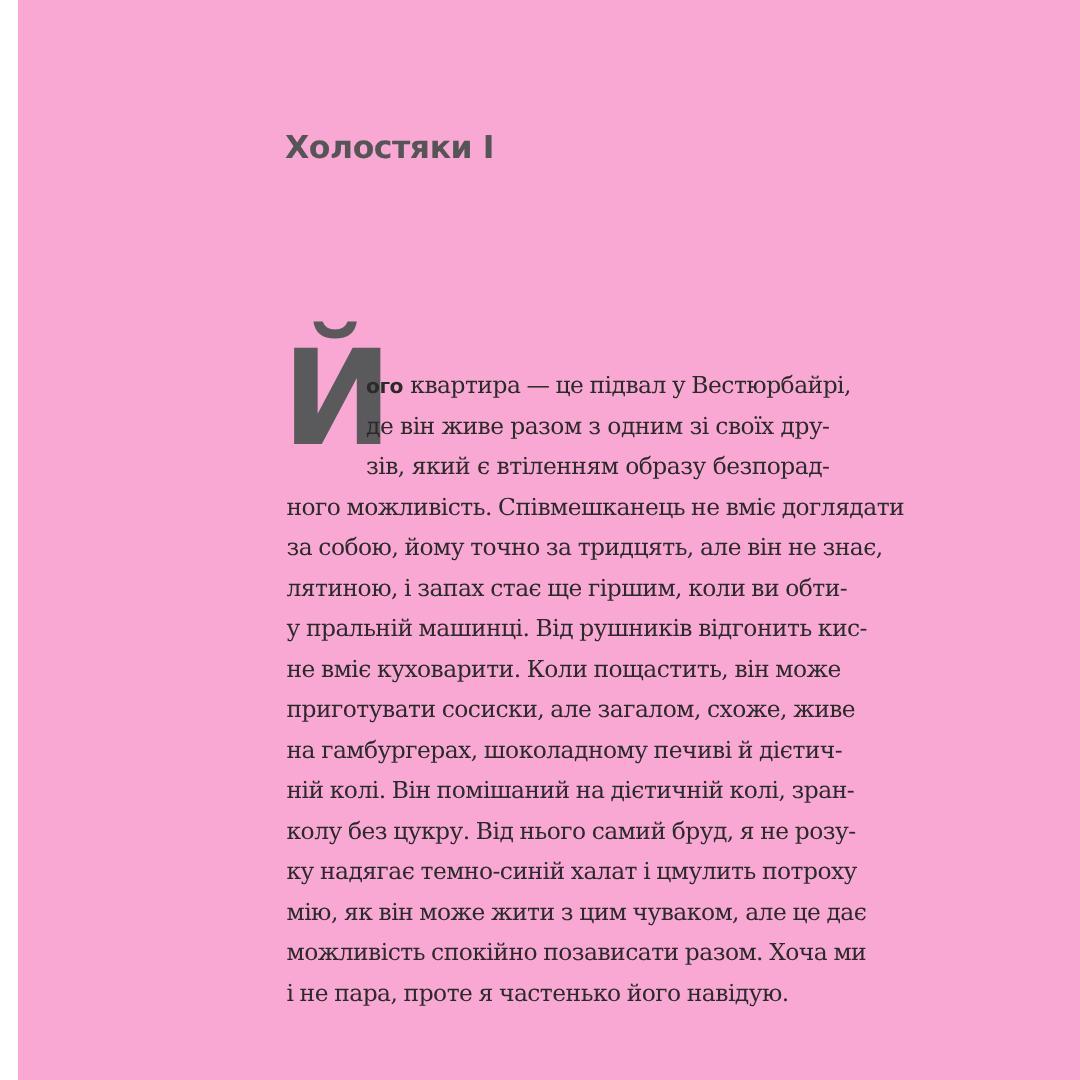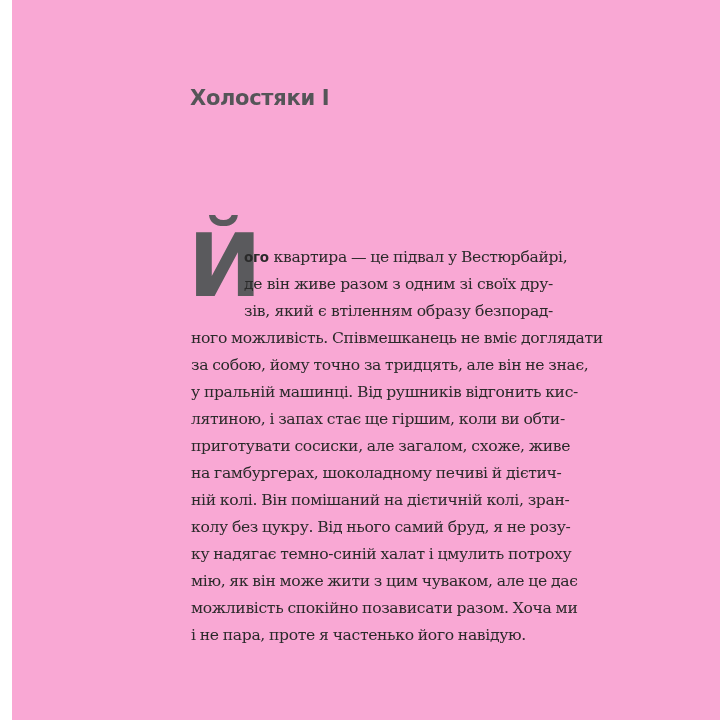--- a/index.html
+++ b/index.html
@@ -87,22 +87,23 @@
   <h1 class="chapter-title">Холостяки I</h1>
 
   <div class="drop-cap">Й</div>
 
   <div class="body-text">
     <span class="line indented"><span class="lead-word">ого</span><span>квартира — це підвал у Вестюрбайрі,</span></span>
     <span class="line indented">де він живе разом з одним зі своїх дру-</span>
     <span class="line indented">зів, який є втіленням образу безпорад-</span>
     <span class="line">ного можливість. Співмешканець не вміє доглядати</span>
     <span class="line">за собою, йому точно за тридцять, але він не знає,</span>
+    <span class="line">лятиною, і запах стає ще гіршим, коли ви обти-</span>
     <span class="line">у пральній машинці. Від рушників відгонить кис-</span>
-    <span class="line">лятиною, і запах стає ще гіршим, коли ви обти-</span>
+    <span class="line">не вміє куховарити. Коли пощастить, він може</span>
     <span class="line">приготувати сосиски, але загалом, схоже, живе</span>
     <span class="line">на гамбургерах, шоколадному печиві й дієтич-</span>
     <span class="line">ній колі. Він помішаний на дієтичній колі, зран-</span>
     <span class="line">колу без цукру. Від нього самий бруд, я не розу-</span>
     <span class="line">ку надягає темно-синій халат і цмулить потроху</span>
     <span class="line">мію, як він може жити з цим чуваком, але це дає</span>
     <span class="line">можливість спокійно позависати разом. Хоча ми</span>
     <span class="line last">і не пара, проте я частенько його навідую.</span>
   </div>
 

